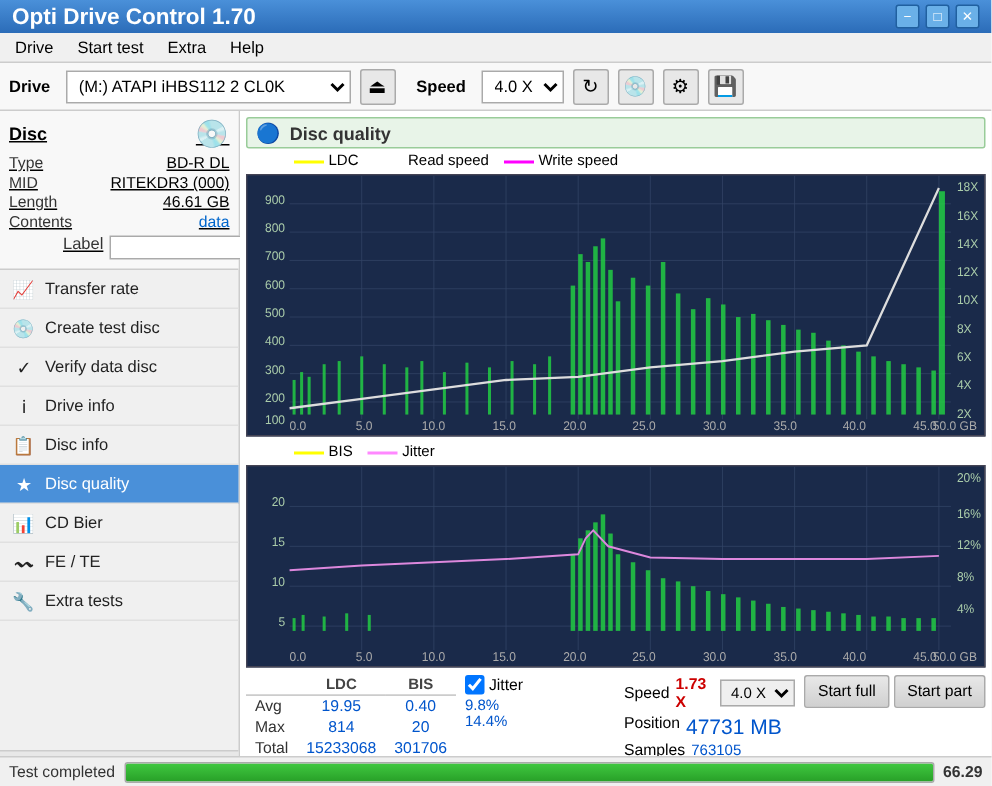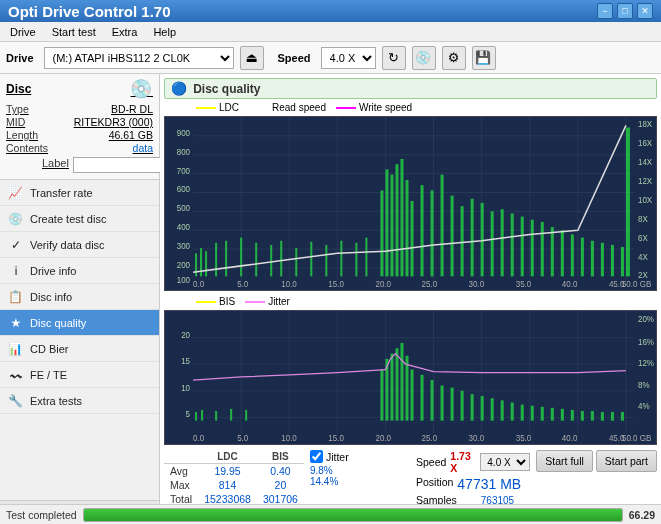--- a/index.html
+++ b/index.html
@@ -296,21 +296,21 @@
     }
     .position-row {
       display: flex; align-items: flex-start; gap: 4px;
       font-size: 10.5px;
     }
     .position-value { color: #0055cc; font-size: 14px; }
     .samples-row {
       display: flex; align-items: center; gap: 4px;
       font-size: 10.5px;
     }
-    .samples-value { color: #0055cc; font-size: 10px; margin-left: 20px; }
+    .samples-value { color: #0055cc; font-size: 10px; }
     .start-btns {
       display: flex;
       flex-direction: row;
       gap: 3px;
     }
     .start-btn {
       height: 22px;
       background: linear-gradient(to bottom, #e8e8e8, #d0d0d0);
       border: 1px solid #aaa;
       font-size: 10.5px;

